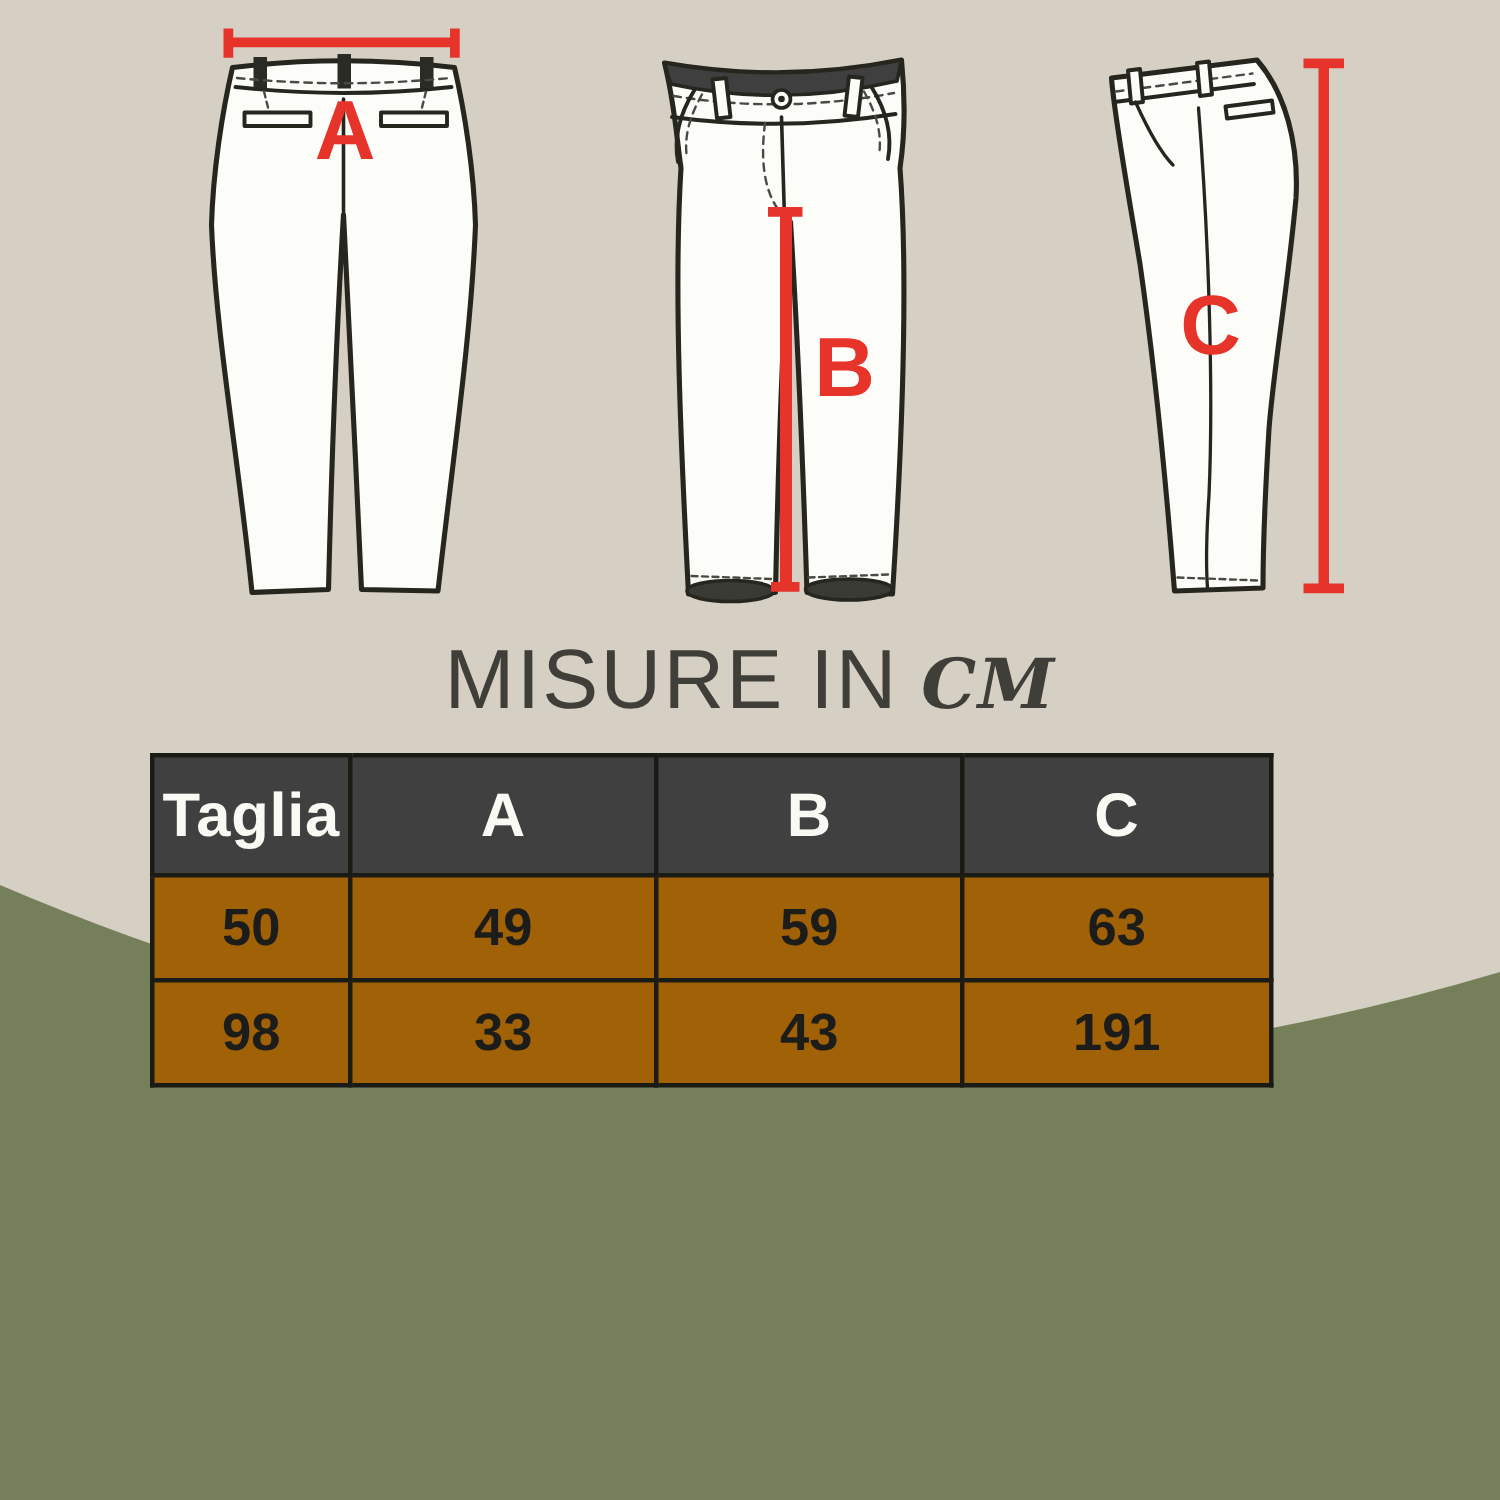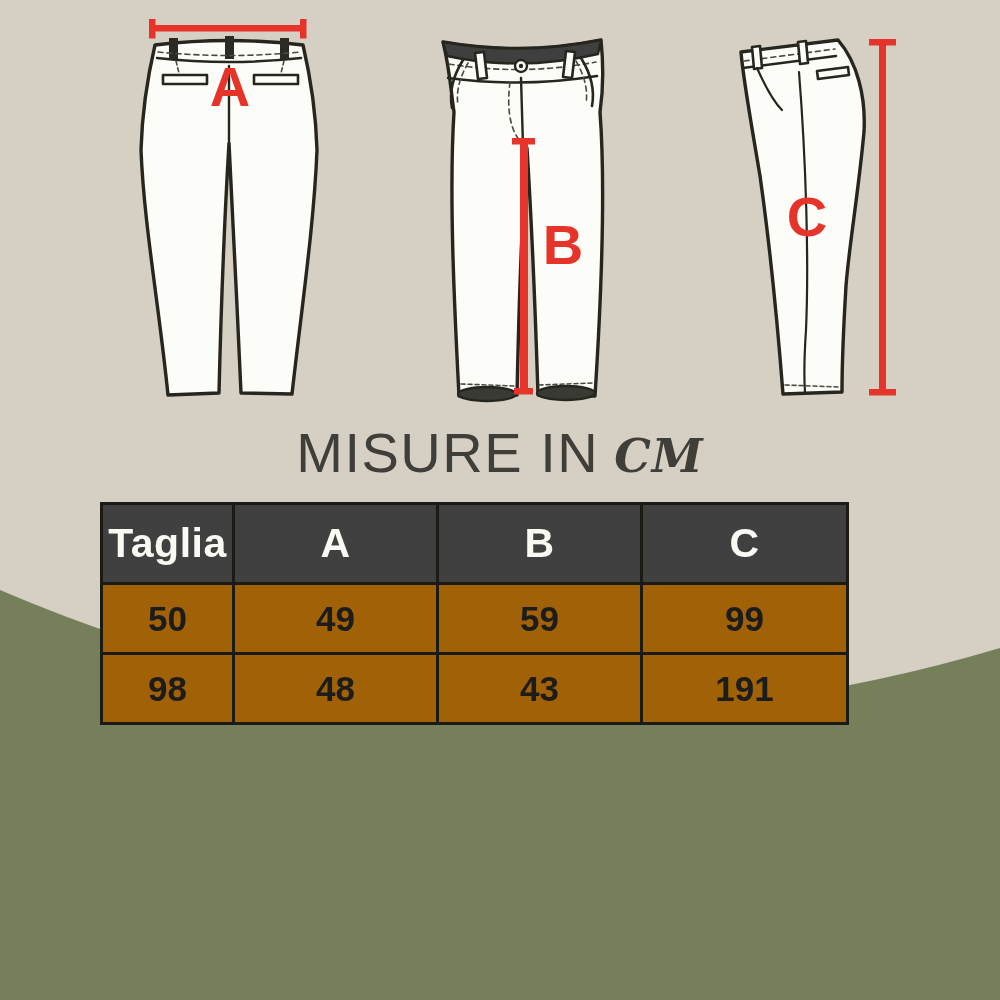--- a/index.html
+++ b/index.html
@@ -170,24 +170,24 @@
         <th>A</th>
         <th>B</th>
         <th>C</th>
       </tr>
     </thead>
     <tbody>
       <tr>
         <td>50</td>
         <td>49</td>
         <td>59</td>
-        <td>99</td>
+        <td>63</td>
       </tr>
       <tr>
         <td>98</td>
-        <td>48</td>
+        <td>33</td>
         <td>43</td>
         <td>191</td>
       </tr>
     </tbody>
   </table>
 
 </div>
 
 </body></html>

